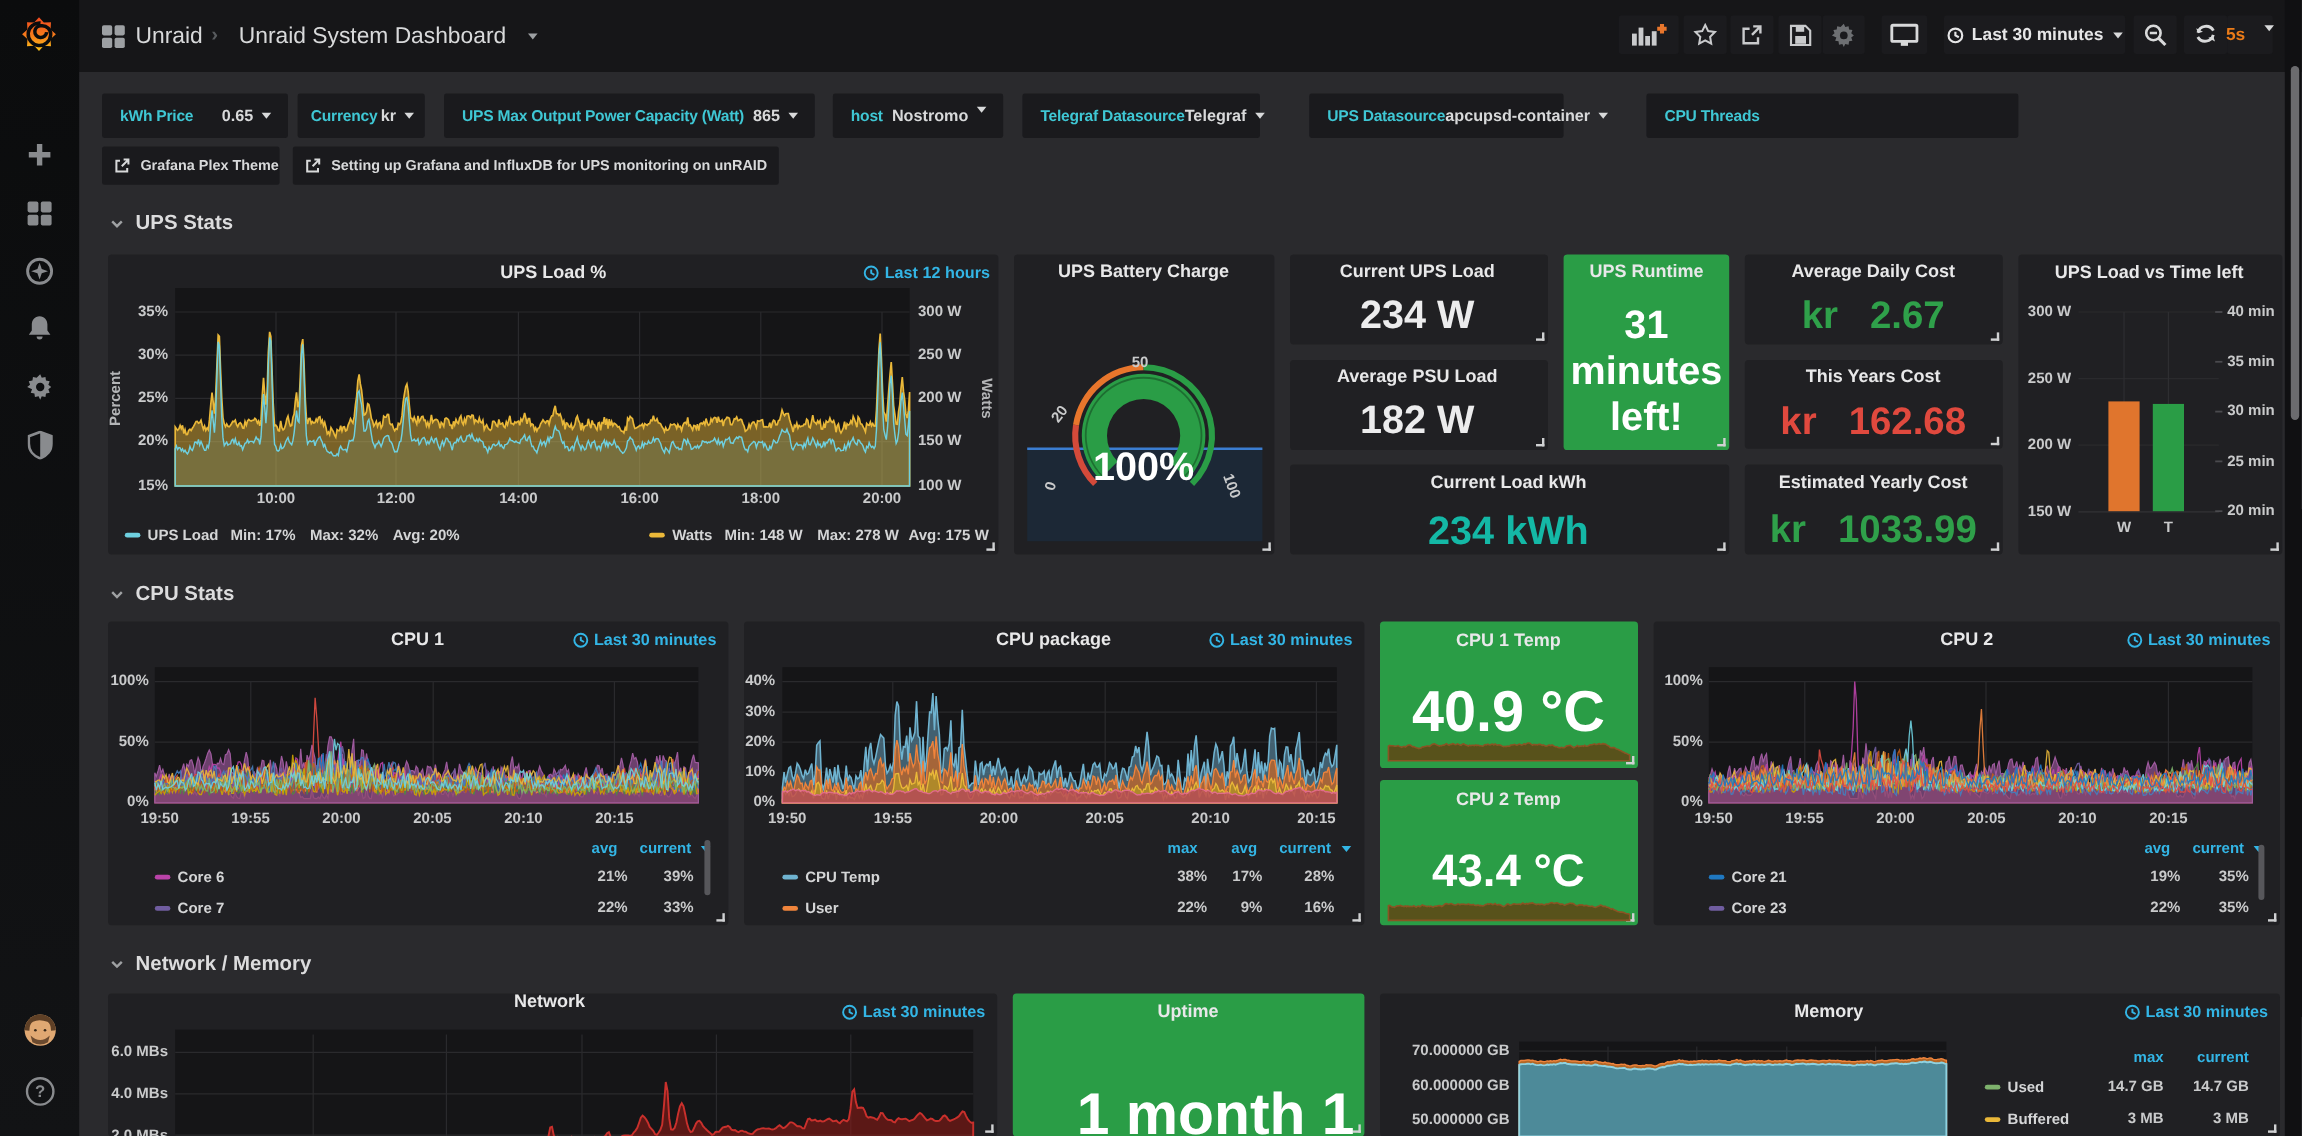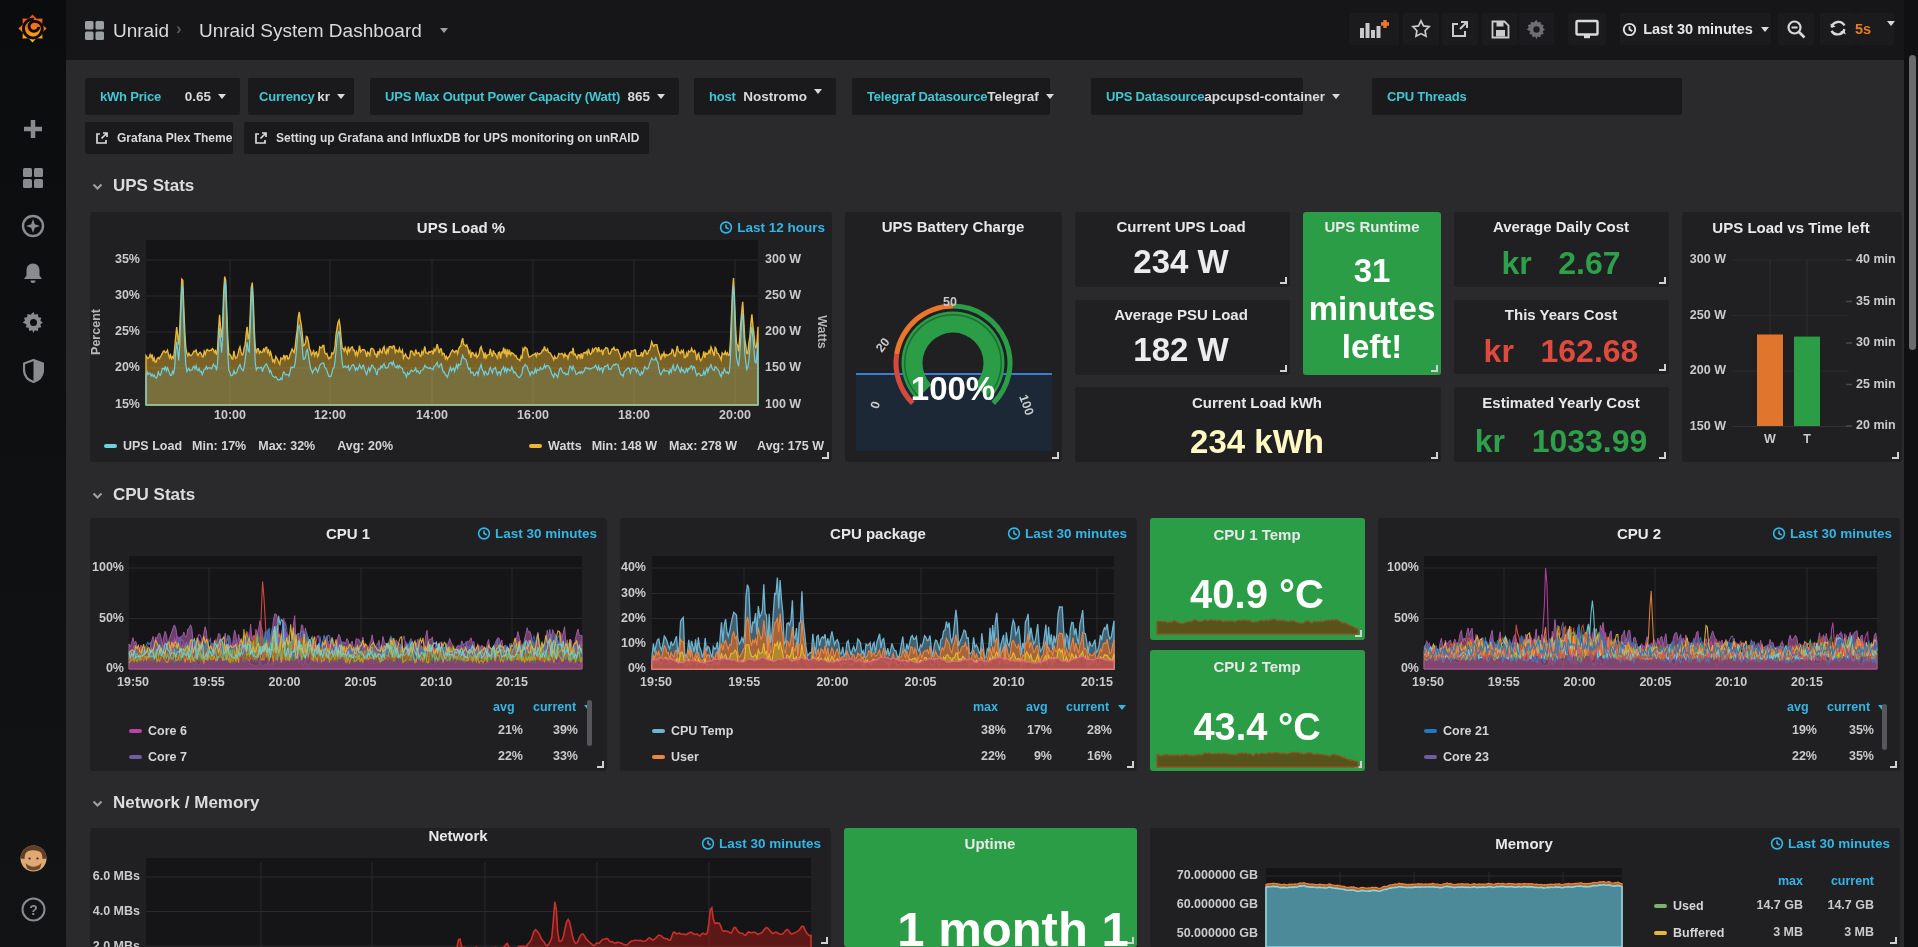--- a/index.html
+++ b/index.html
@@ -415,41 +415,41 @@
 <div class="lab c" style="left:533px;top:408px">16:00</div>
 <div class="lab c" style="left:634px;top:408px">18:00</div>
 <div class="lab c" style="left:735px;top:408px">20:00</div>
 <div class="axname" style="left:96px;top:332px;transform:translate(-50%,-50%) rotate(-90deg)">Percent</div>
 <div class="axname" style="left:822px;top:332px;transform:translate(-50%,-50%) rotate(90deg)">Watts</div>
 <div class="leg" style="left:104px;top:446px;transform:translateY(-50%)">
     <span class="dash" style="background:#6ED0E0"></span>
     <span>UPS Load</span>
     <span style="margin-left:4px">Min: 17%</span>
     <span style="margin-left:6px">Max: 32%</span>
-    <span style="margin-left:16px">Avg: 20%</span>
+    <span style="margin-left:6px">Avg: 20%</span>
   </div>
 <div class="leg" style="right:1094px;top:446px;transform:translateY(-50%)">
     <span class="dash" style="background:#EAB839"></span>
     <span>Watts</span>
     <span style="margin-left:4px">Min: 148 W</span>
     <span style="margin-left:6px">Max: 278 W</span>
-    <span style="margin-left:14px">Avg: 175 W</span>
+    <span style="margin-left:2px">Avg: 175 W</span>
   </div>
 <div class="ptitle" style="left:953px;top:226px">UPS Battery Charge</div>
 <div class="val" style="left:953px;top:389px;font-size:33px;color:#fff">100%</div>
 <div class="lab c" style="left:950px;top:295px">50</div>
 <div class="lab" style="left:876px;top:338px;transform:rotate(-52deg)">20</div>
 <div class="lab" style="left:872px;top:398px;transform:rotate(-73deg)">0</div>
 <div class="lab" style="left:1016px;top:398px;transform:rotate(70deg)">100</div>
 <div class="ptitle" style="left:1181px;top:226px">Current UPS Load</div>
 <div class="val" style="left:1181px;top:262px;font-size:33px;color:#ececed">234 W</div>
 <div class="ptitle" style="left:1181px;top:314px">Average PSU Load</div>
 <div class="val" style="left:1181px;top:350px;font-size:33px;color:#ececed">182 W</div>
 <div class="ptitle" style="left:1257px;top:402px">Current Load kWh</div>
-<div class="val" style="left:1257px;top:442px;font-size:33px;color:#fef9c3">234 kWh</div>
+<div class="val" style="left:1257px;top:442px;font-size:33px;color:#14b8a6">234 kWh</div>
 <div class="ptitle" style="left:1372px;top:226px">UPS Runtime</div>
 <div class="val" style="left:1372px;top:309px;font-size:33px;color:#fff;line-height:38px;text-align:center">31<br>minutes<br>left!</div>
 <div class="ptitle" style="left:1561px;top:226px">Average Daily Cost</div>
 <div class="val" style="left:1561px;top:263px;font-size:32px;color:#2fa04a">kr&nbsp;&nbsp;&nbsp;2.67</div>
 <div class="ptitle" style="left:1561px;top:314px">This Years Cost</div>
 <div class="val" style="left:1561px;top:351px;font-size:32px;color:#e0493e">kr&nbsp;&nbsp;&nbsp;162.68</div>
 <div class="ptitle" style="left:1561px;top:402px">Estimated Yearly Cost</div>
 <div class="val" style="left:1561px;top:441px;font-size:32px;color:#2fa04a">kr&nbsp;&nbsp;&nbsp;1033.99</div>
 <div class="ptitle" style="left:1791px;top:227px">UPS Load vs Time left</div>
 <div class="lab r" style="left:1666px;top:252px;width:60px">300 W</div>
@@ -526,21 +526,21 @@
 <div class="lab r" style="left:992px;top:723px;width:60px">17%</div>
 <div class="lab r" style="left:1052px;top:723px;width:60px">28%</div>
 <div class="leg" style="left:652px;top:757px;transform:translateY(-50%)">
     <span class="dash" style="background:#EF843C"></span>
     <span>User</span>
   </div>
 <div class="lab r" style="left:946px;top:749px;width:60px">22%</div>
 <div class="lab r" style="left:992px;top:749px;width:60px">9%</div>
 <div class="lab r" style="left:1052px;top:749px;width:60px">16%</div>
 <div class="ptitle" style="left:1257px;top:534px">CPU 1 Temp</div>
-<div class="val" style="left:1257px;top:594px;font-size:40px;color:#fff">40.9 °C</div>
+<div class="val" style="left:1257px;top:594px;font-size:48px;color:#fff">40.9 °C</div>
 <div class="ptitle" style="left:1257px;top:666px">CPU 2 Temp</div>
 <div class="val" style="left:1257px;top:727px;font-size:38px;color:#fff">43.4 °C</div>
 <div class="ptitle" style="left:1639px;top:533px">CPU 2</div>
 <div class="tlink" style="right:26px;top:533px">
     <svg width="14" height="14" viewBox="0 0 14 14">
       <circle cx="7.0" cy="7.0" r="5.4" fill="none" stroke="#33b5e5" stroke-width="1.6"></circle>
       <path d="M7.0 4.029999999999999V7.0L9.7 8.512" fill="none" stroke="#33b5e5" stroke-width="1.6"></path>
     </svg>
     <span>Last 30 minutes</span>
   </div>

